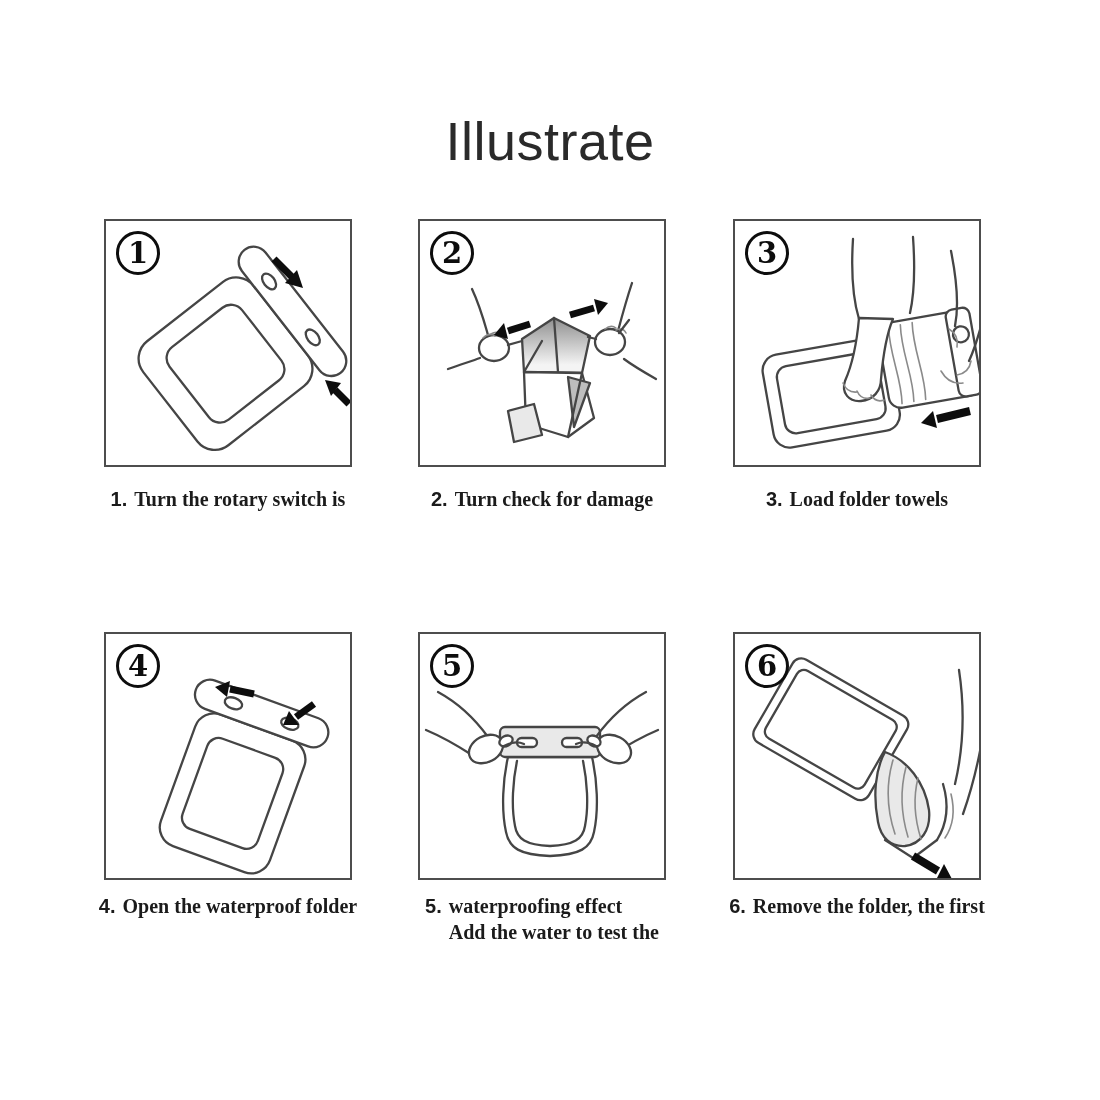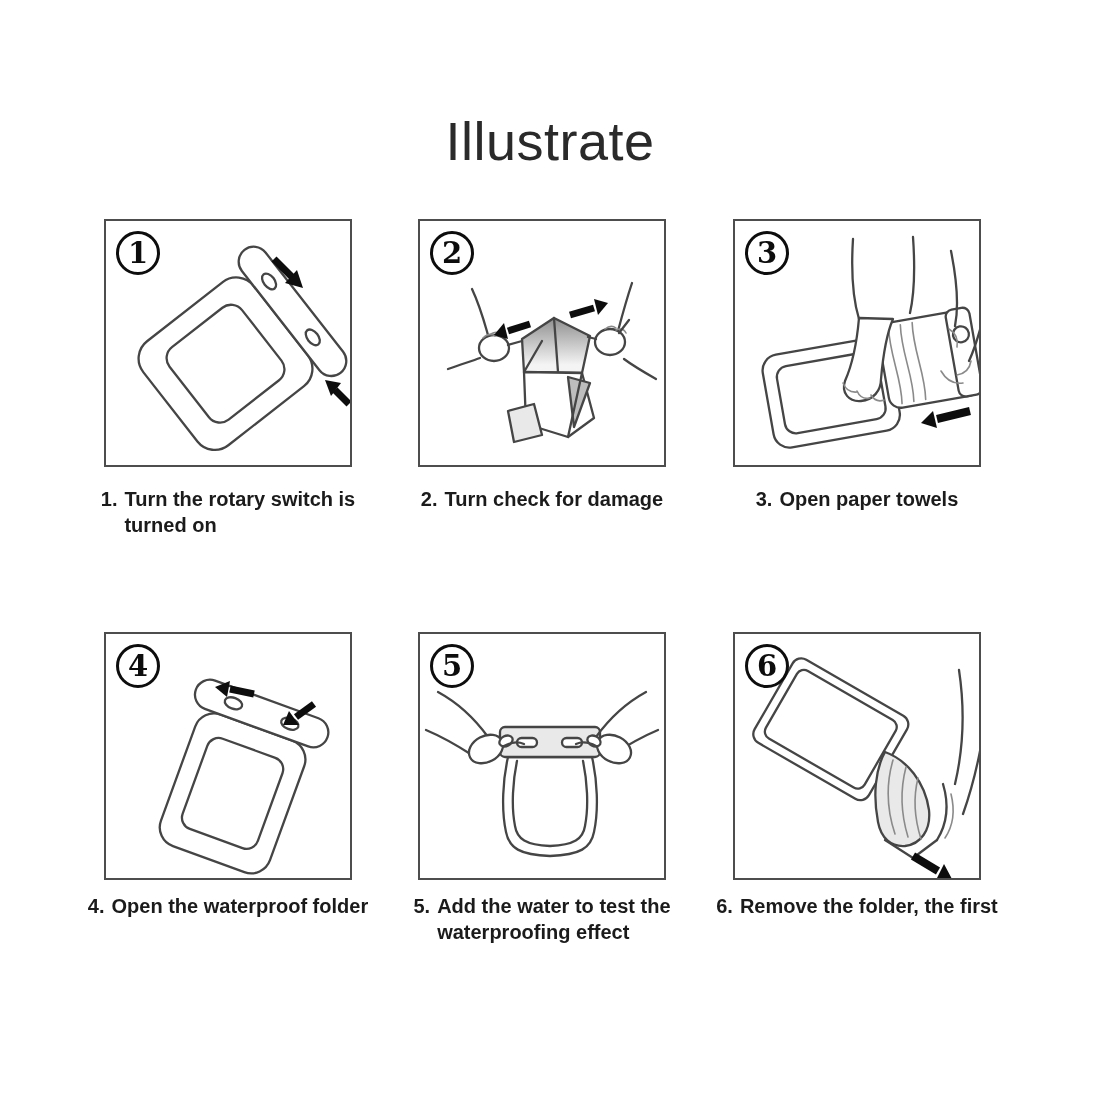--- a/index.html
+++ b/index.html
@@ -14,21 +14,21 @@
   .panel{position:absolute;width:248px;height:248px;background:#fff;
          border:2px solid var(--box_border);box-sizing:border-box;}
   .badge{position:absolute;top:10px;left:10px;width:44px;height:44px;border:3px solid var(--arrow);
          border-radius:50%;display:flex;align-items:center;justify-content:center;
          font-family:"DejaVu Serif",serif;font-weight:700;font-size:29px;color:var(--arrow);
          background:#fff;box-sizing:border-box;}
   .art{position:absolute;left:0;top:0;width:244px;height:244px;}
   .caption{position:absolute;width:360px;display:flex;justify-content:center;
            font-size:20px;font-weight:600;line-height:26px;color:var(--ink);}
   .cap-num{margin-right:7px;white-space:nowrap;}
-  .cap-lines{text-align:left;}
+  .cap-lines{text-align:left;font-family:Liberation Serif, serif;}
   .cap-line{display:block;}
   
   .ln{fill:none;stroke:var(--line);stroke-width:2.3;stroke-linecap:round;stroke-linejoin:round;}
   .lt{fill:none;stroke:#8a8a8a;stroke-width:1.6;stroke-linecap:round;stroke-linejoin:round;}
   .wf{fill:#ffffff;}
   .sl{fill:var(--shade_light);}
   .sm{fill:var(--shade_mid);}
   .stem{stroke:var(--arrow);stroke-width:7;stroke-linecap:butt;fill:none;}
   .stemb{stroke:var(--arrow);stroke-width:8;stroke-linecap:butt;fill:none;}
   .arw{fill:var(--arrow);stroke:none;}
@@ -237,53 +237,52 @@
     </svg>
     <div class="badge">
       <span>6</span>
     </div>
   </section>
 
   <div class="caption" style="left:48px;top:486px">
     <span class="cap-num">1.</span>
     <span class="cap-lines">
       <span class="cap-line">Turn the rotary switch is</span>
-      <span class="cap-line">turned on</span>
     </span>
   </div>
 
   <div class="caption" style="left:362px;top:486px">
     <span class="cap-num">2.</span>
     <span class="cap-lines">
       <span class="cap-line">Turn check for damage</span>
       <span class="cap-line"></span>
     </span>
   </div>
 
   <div class="caption" style="left:677px;top:486px">
     <span class="cap-num">3.</span>
     <span class="cap-lines">
-      <span class="cap-line">Open paper towels</span>
+      <span class="cap-line">Load folder towels</span>
       <span class="cap-line"></span>
     </span>
   </div>
 
   <div class="caption" style="left:48px;top:893px">
     <span class="cap-num">4.</span>
     <span class="cap-lines">
       <span class="cap-line">Open the waterproof folder</span>
       <span class="cap-line"></span>
     </span>
   </div>
 
   <div class="caption" style="left:362px;top:893px">
     <span class="cap-num">5.</span>
     <span class="cap-lines">
+      <span class="cap-line">waterproofing effect</span>
       <span class="cap-line">Add the water to test the</span>
-      <span class="cap-line">waterproofing effect</span>
     </span>
   </div>
 
   <div class="caption" style="left:677px;top:893px">
     <span class="cap-num">6.</span>
     <span class="cap-lines">
       <span class="cap-line">Remove the folder, the first</span>
     </span>
   </div>
 

